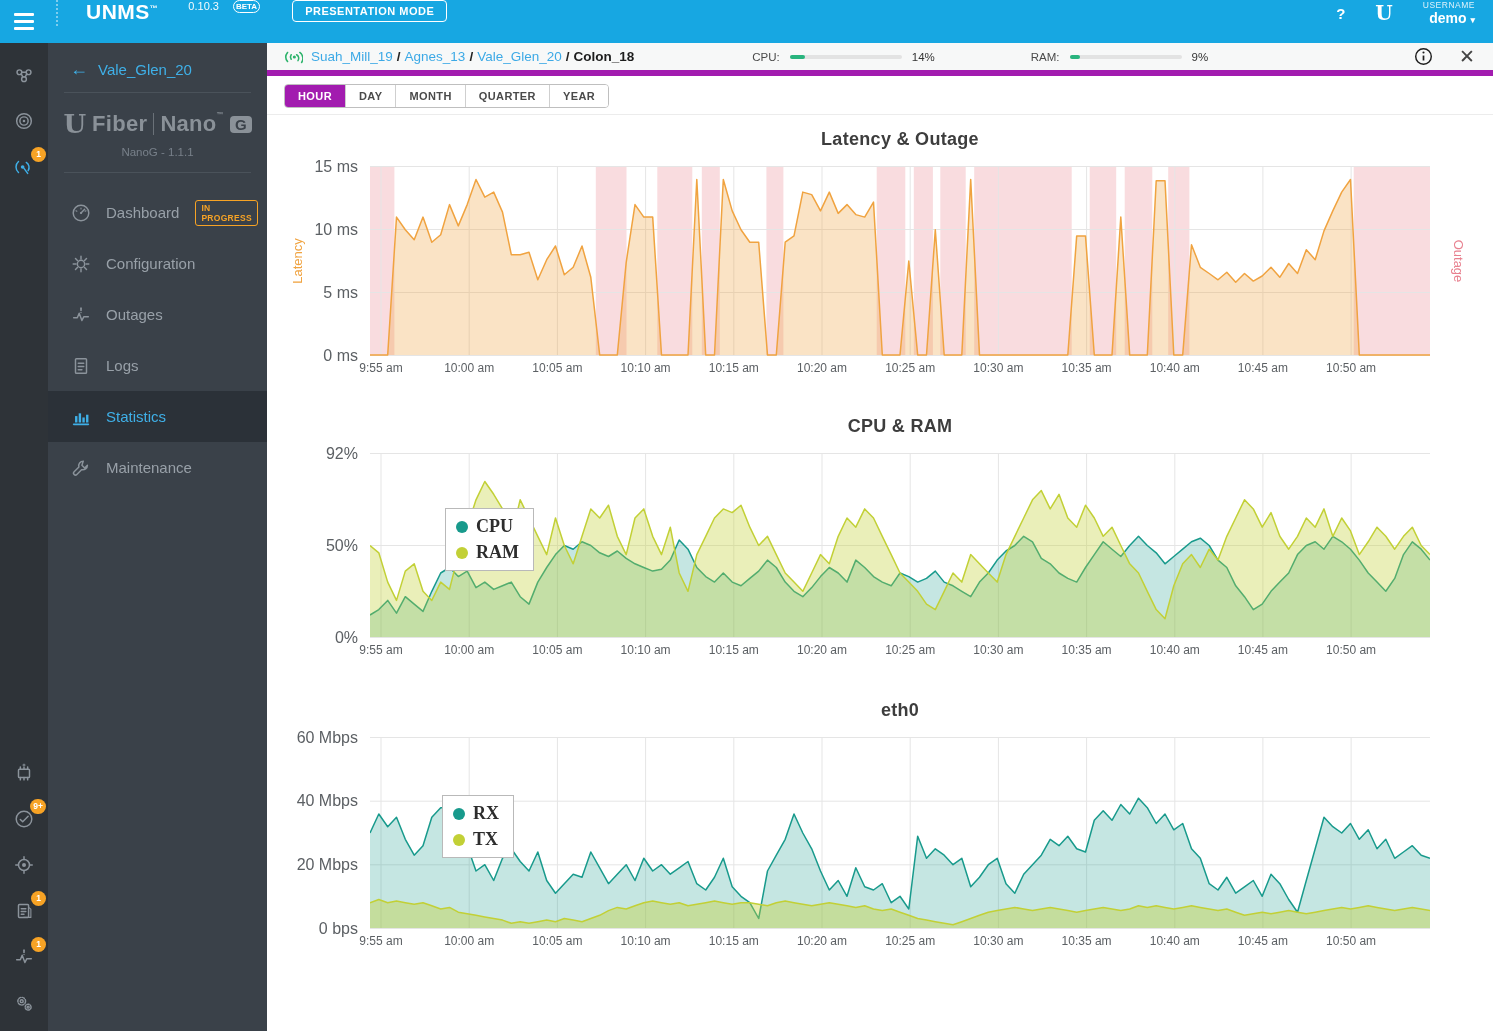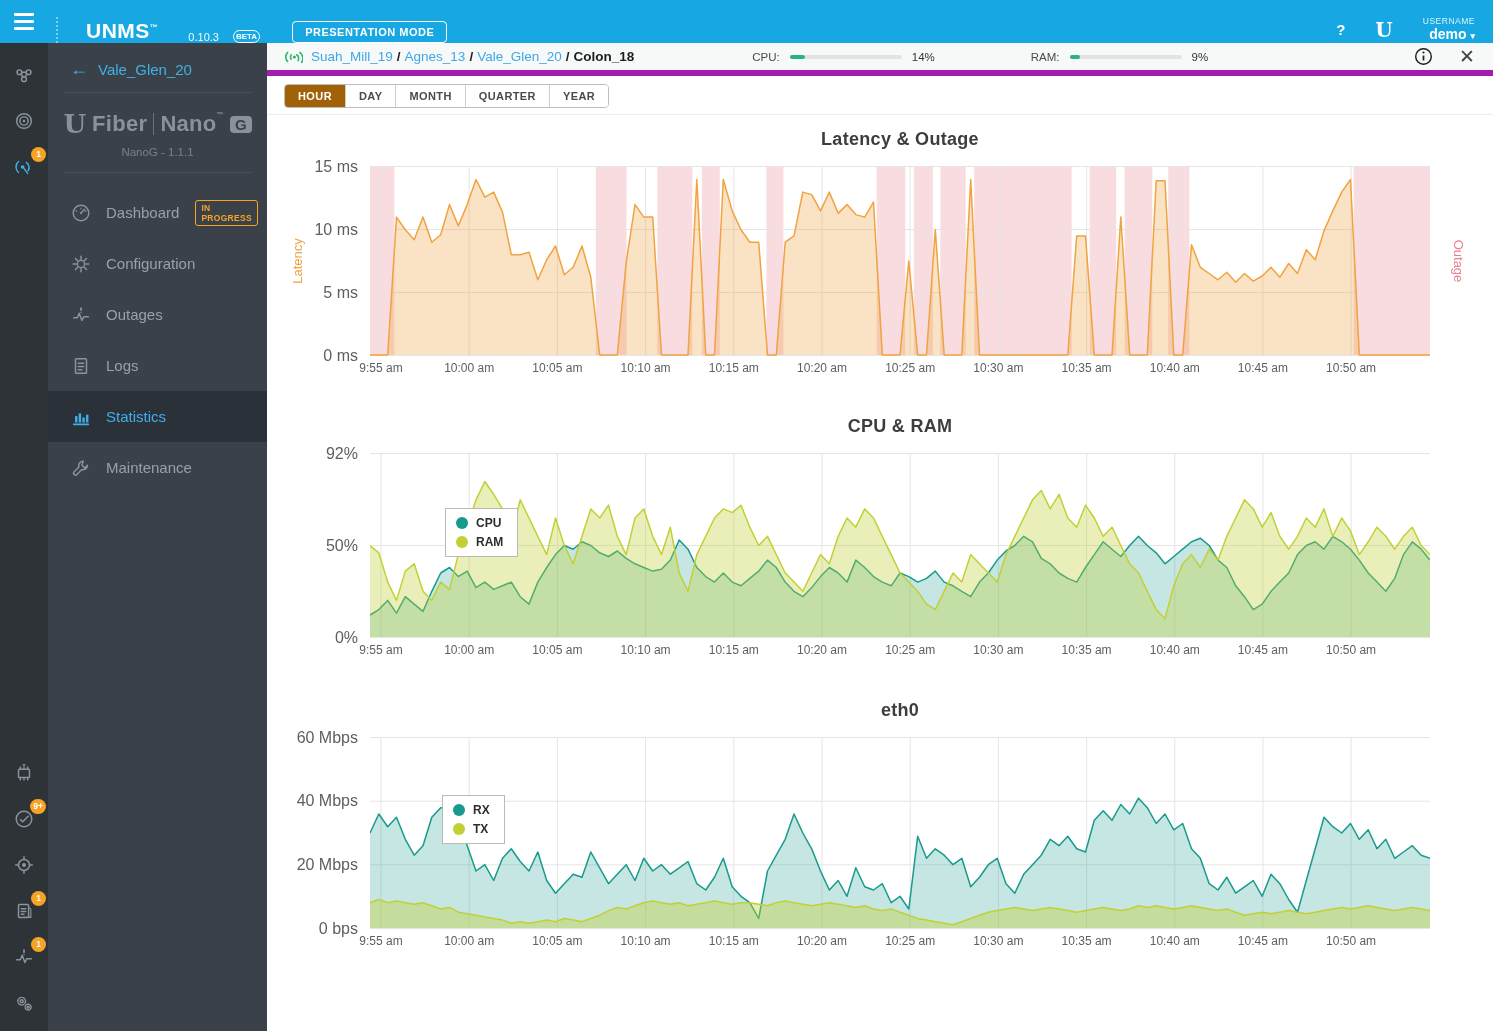--- a/index.html
+++ b/index.html
@@ -3,21 +3,21 @@
 <meta charset="utf-8">
 <style>
   * { box-sizing: border-box; }
   html,body { margin:0; padding:0; }
   body {
     width:1493px; height:1031px; overflow:hidden; background:#fff;
     font-family:"Liberation Sans", sans-serif; color:#333;
     -webkit-font-smoothing:antialiased;
   }
   
-  .topbar { height:43px; background:#17a7e2; display:flex; align-items:flex-end; color:#fff;gap:8px; }
+  .topbar { height:43px; background:#17a7e2; display:flex; align-items:flex-start; color:#fff;gap:8px; }
   .hamburger { width:48px; height:43px; display:flex; flex-direction:column; justify-content:center; align-items:center; gap:4px; cursor:pointer; }
   .hamburger span { width:20px; height:3px; background:#fff; border-radius:1px; }
   .topbar-sep { height:26px; border-left:2px dotted rgba(255,255,255,0.45); margin-right:12px; }
   .brand { font-size:21px; font-weight:bold; letter-spacing:0.5px; margin-left:8px; }
   .brand sup { font-size:8px; }
   .version { font-size:11px; margin-left:22px; opacity:0.95; }
   .beta { font-size:8px; font-weight:bold; border:1px solid #fff; border-radius:7px; padding:1px 2px; margin-left:6px; }
   .pres-btn { margin-left:24px; border:1px solid #fff; border-radius:4px; padding:4px 12px; font-size:11px; font-weight:bold; letter-spacing:0.5px; cursor:pointer; background:transparent; color:#fff; }
   .topbar-right { margin-left:auto; display:flex; align-items:center; gap:30px; padding-right:18px; }
   .help { font-size:15px; font-weight:bold; cursor:pointer; }
@@ -66,39 +66,39 @@
   .meter .track { width:112px; height:4px; background:#e3e3e3; border-radius:2px; position:relative; }
   .meter .fill { position:absolute; left:0; top:0; height:4px; background:#29b47e; border-radius:2px; }
   .meter .pct { font-size:11.5px; color:#333; }
   .head-icons { margin-left:auto; display:flex; align-items:center; gap:26px; color:#222; }
   .ico-btn { cursor:pointer; display:flex; align-items:center; }
   .close-x { font-size:19px; color:#444; }
   .tabs-row { padding:8px 0 0 17px; background:#fff; border-bottom:1px solid #ececec; display:flex; }
   .tab-group { display:flex; margin-bottom:6px; border-radius:4px; overflow:hidden; border:1px solid #bfbfbf; }
   .tab { padding:5px 13px; font-size:11px; font-weight:bold; letter-spacing:0.4px; color:#4a4a4a; background:#fff; border-left:1px solid #cfcfcf; cursor:pointer; }
   .tab:first-child { border-left:none; }
-  .tab.active { background:#a16207; color:#fff; }
+  .tab.active { background:#a21caf; color:#fff; }
   
   .charts { flex:1; overflow:hidden; }
   .chart { position:relative; }
   .chart-title { margin:0 0 0 103px; width:1060px; text-align:center; font-size:18px; font-weight:bold; color:#3d3d3d; letter-spacing:0.3px; }
   .chart-body { position:relative; display:flex; }
   .ycol { width:103px; position:relative; flex:0 0 103px; }
   .ylab { position:absolute; right:12px; transform:translateY(-50%); font-size:16px; color:#5c6064; white-space:nowrap; }
   .plot { position:relative; }
   .plot svg { display:block; }
   .xrow { position:relative; height:22px; }
   .xlab { position:absolute; top:5px; transform:translateX(-50%); font-size:12px; color:#5c6064; white-space:nowrap; }
   .rot-label { position:absolute; top:50%; font-size:13px; white-space:nowrap; }
   .rot-left { left:30px; transform:translate(-50%,-50%) rotate(-90deg); }
   .rot-right { right:34px; transform:translate(50%,-50%) rotate(90deg); }
   .legend { position:absolute; background:#fff; border:1px solid #b9b9b9; padding:7px 14px 7px 10px; display:flex; flex-direction:column; gap:5px; z-index:3; }
   .leg-row { display:flex; align-items:center; gap:8px; }
   .leg-dot { width:12px; height:12px; border-radius:50%; }
-  .leg-name { font-size:12px; font-weight:bold; color:#2d2d2d; }
+  .leg-name { font-size:18px; font-weight:bold; color:#2d2d2d;font-family:Liberation Serif, serif; }
 </style>
 </head>
 <body>
 
 <header class="topbar">
   <div class="hamburger">
       <span></span>
       <span></span>
       <span></span>
     </div>

